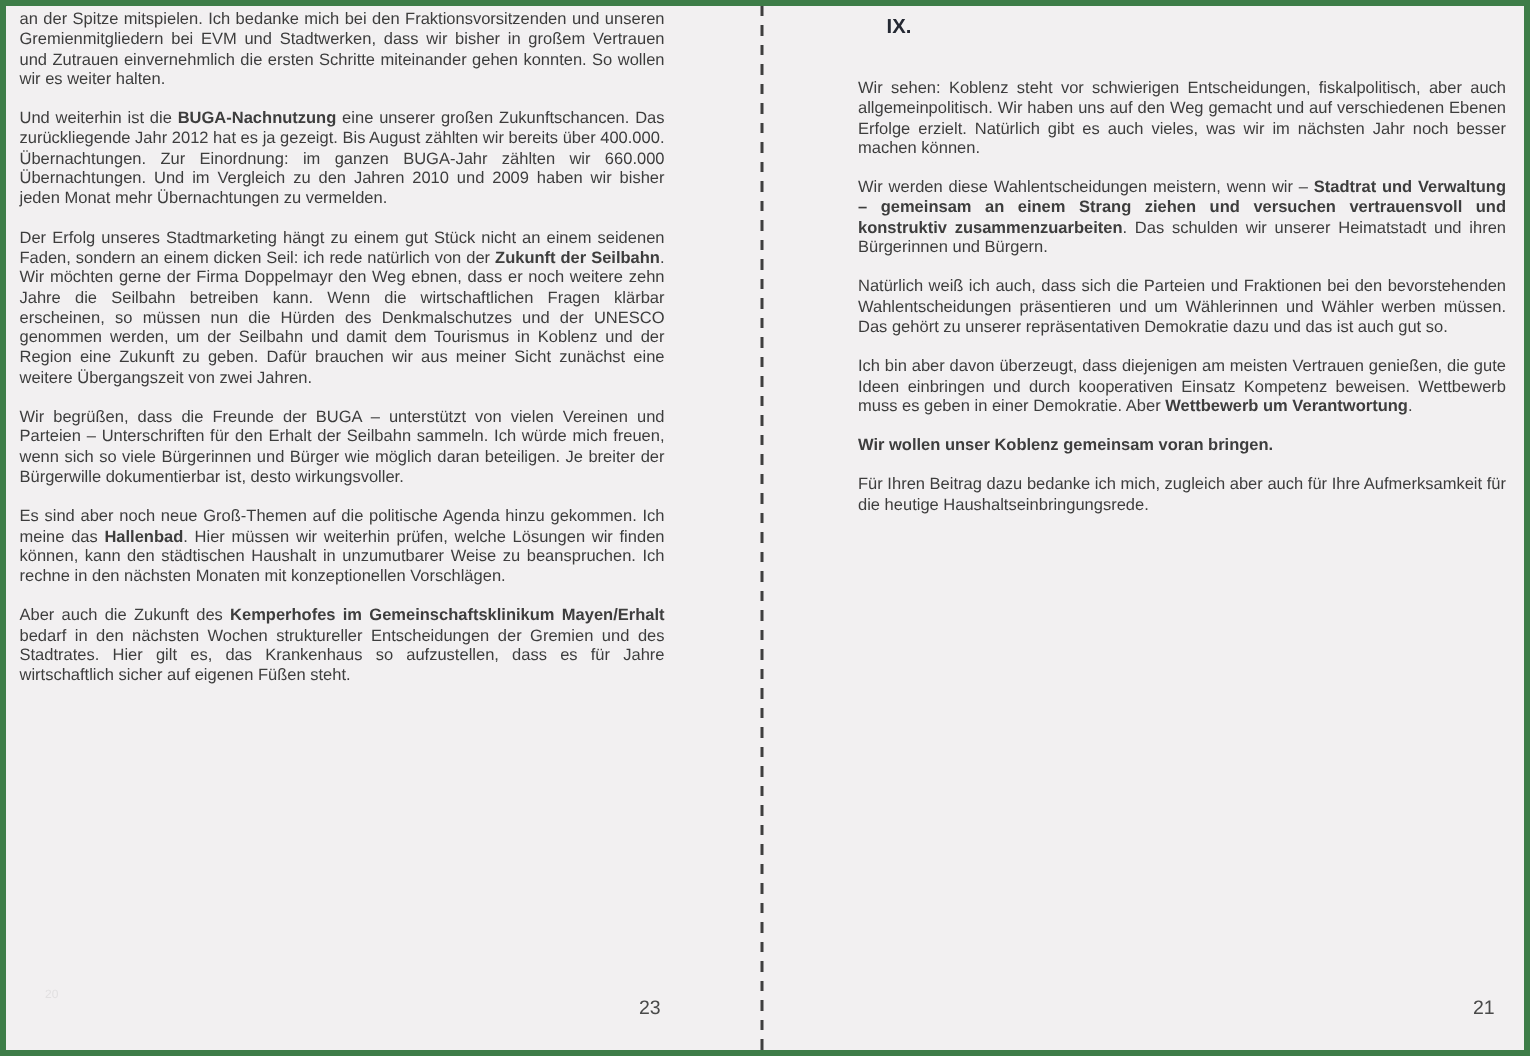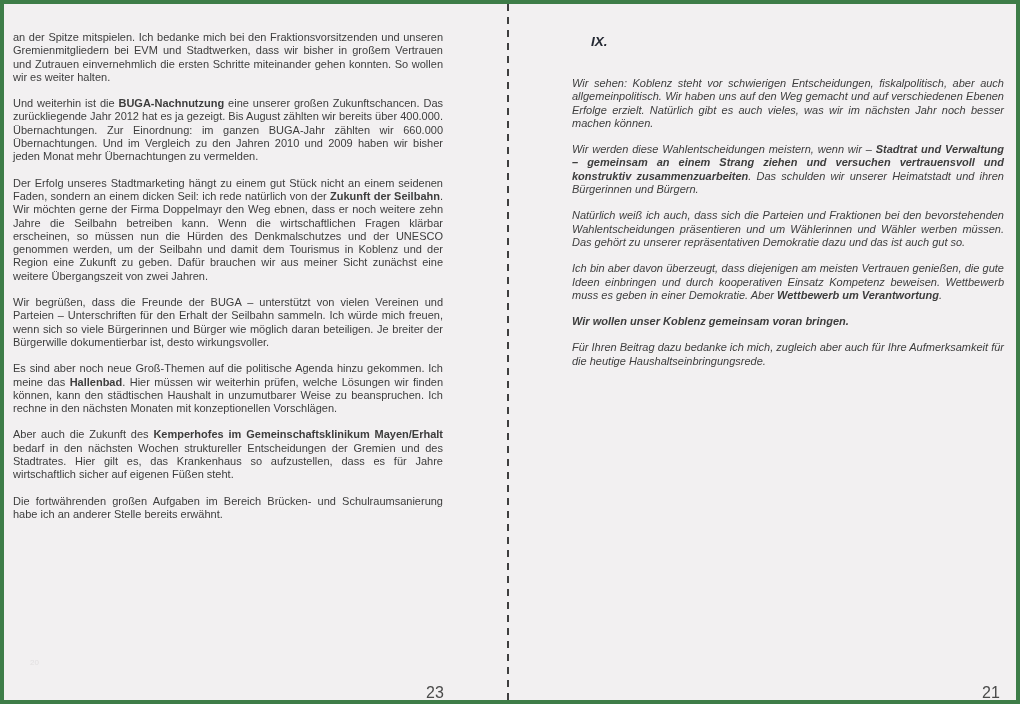--- a/index.html
+++ b/index.html
@@ -22,24 +22,23 @@
     border:4px solid var(--border-green);
   }
 
   .page-column{
     position:absolute;
     top:3px;
     font-size:11px;
     line-height:13.3px;
     color:var(--text);
     text-align:justify;
-    margin-top:24px;
   }
   .page-column.left{left:9px;width:430px;}
-  .page-column.right{left:568px;width:432px;top:5px;font-style:italic;}
+  .page-column.right{left:568px;width:432px;top:5px;}
 
   .para{margin:0 0 13px 0;}
   .para .bold{font-weight:bold;}
 
   .section-heading{
     display:flex;
     align-items:baseline;
     font-weight:bold;
     font-size:13.5px;
     line-height:17px;
@@ -56,22 +55,22 @@
     width:1.5px;
     background:repeating-linear-gradient(
       to bottom,
       var(--divider) 0px, var(--divider) 7px,
       transparent 7px, transparent 13px
     );
   }
 
   .page-number{
     position:absolute;
-    top:680px;
-    font-size:16px;
+    top:660px;
+    font-size:13px;
     color:var(--page-number-text);
   }
   .page-number.left{left:422px;}
   .page-number.right{left:978px;}
 
   .watermark{
     position:absolute;
     left:26px;top:654px;
     font-size:8px;
     color:var(--watermark-text);
@@ -82,21 +81,20 @@
 
 <div class="sheet">
 
   <div class="page-column left">
       <p class="para"><span>an der Spitze mitspielen. Ich bedanke mich bei den Fraktionsvorsitzenden und unseren Gremienmitgliedern bei EVM und Stadtwerken, dass wir bisher in großem Vertrauen und Zutrauen einvernehmlich die ersten Schritte miteinander gehen konnten. So wollen wir es weiter halten.</span></p>
       <p class="para"><span>Und weiterhin ist die </span><span class="bold">BUGA-Nachnutzung</span><span> eine unserer großen Zukunftschancen. Das zurückliegende Jahr 2012 hat es ja gezeigt. Bis August zählten wir bereits über 400.000. Übernachtungen. Zur Einordnung: im ganzen BUGA-Jahr zählten wir 660.000 Übernachtungen. Und im Vergleich zu den Jahren 2010 und 2009 haben wir bisher jeden Monat mehr Übernachtungen zu vermelden.</span></p>
       <p class="para"><span>Der Erfolg unseres Stadtmarketing hängt zu einem gut Stück nicht an einem seidenen Faden, sondern an einem dicken Seil: ich rede natürlich von der </span><span class="bold">Zukunft der Seilbahn</span><span>. Wir möchten gerne der Firma Doppelmayr den Weg ebnen, dass er noch weitere zehn Jahre die Seilbahn betreiben kann. Wenn die wirtschaftlichen Fragen klärbar erscheinen, so müssen nun die Hürden des Denkmalschutzes und der UNESCO genommen werden, um der Seilbahn und damit dem Tourismus in Koblenz und der Region eine Zukunft zu geben. Dafür brauchen wir aus meiner Sicht zunächst eine weitere Übergangszeit von zwei Jahren.</span></p>
       <p class="para"><span>Wir begrüßen, dass die Freunde der BUGA – unterstützt von vielen Vereinen und Parteien – Unterschriften für den Erhalt der Seilbahn sammeln. Ich würde mich freuen, wenn sich so viele Bürgerinnen und Bürger wie möglich daran beteiligen. Je breiter der Bürgerwille dokumentierbar ist, desto wirkungsvoller.</span></p>
       <p class="para"><span>Es sind aber noch neue Groß-Themen auf die politische Agenda hinzu gekommen. Ich meine das </span><span class="bold">Hallenbad</span><span>. Hier müssen wir weiterhin prüfen, welche Lösungen wir finden können, kann den städtischen Haushalt in unzumutbarer Weise zu beanspruchen. Ich rechne in den nächsten Monaten mit konzeptionellen Vorschlägen.</span></p>
       <p class="para"><span>Aber auch die Zukunft des </span><span class="bold">Kemperhofes im Gemeinschaftsklinikum Mayen/Erhalt</span><span> bedarf in den nächsten Wochen struktureller Entscheidungen der Gremien und des Stadtrates. Hier gilt es, das Krankenhaus so aufzustellen, dass es für Jahre wirtschaftlich sicher auf eigenen Füßen steht.</span></p>
-      <p class="para"><span>Die fortwährenden großen Aufgaben im Bereich Brücken- und Schulraumsanierung habe ich an anderer Stelle bereits erwähnt.</span></p>
     </div>
 
   <div class="divider"></div>
 
   <div class="page-column right">
     <div class="section-heading">
       <span class="numeral">IX.</span>
     </div>
     <div>
         <p class="para"><span>Wir sehen: Koblenz steht vor schwierigen Entscheidungen, fiskalpolitisch, aber auch allgemeinpolitisch. Wir haben uns auf den Weg gemacht und auf verschiedenen Ebenen Erfolge erzielt. Natürlich gibt es auch vieles, was wir im nächsten Jahr noch besser machen können.</span></p>

